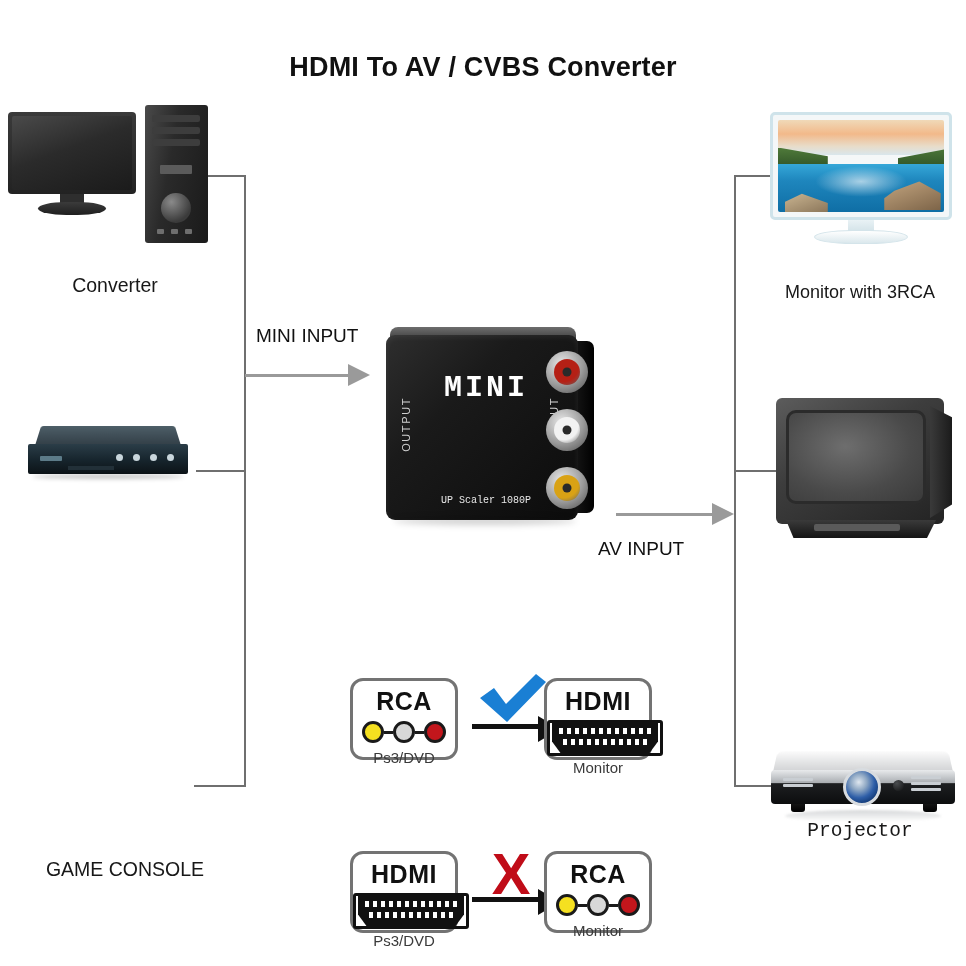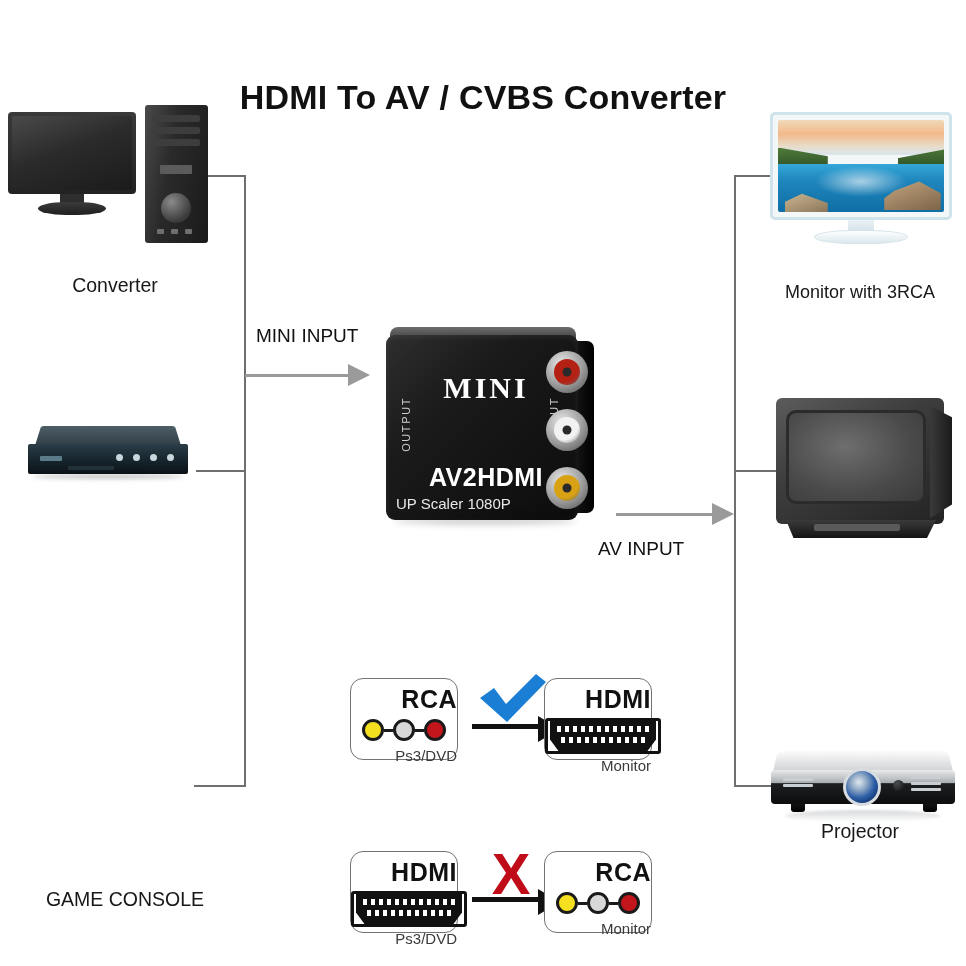--- a/index.html
+++ b/index.html
@@ -7,21 +7,21 @@
     width:966px;height:966px;background:#ffffff;
     font-family:"Liberation Sans",sans-serif;color:#1a1a1a;
     position:relative;overflow:hidden;
   }
   .stage{position:absolute;inset:0;}
   .abs{position:absolute;}
 
   
   #title{
     left:0;right:0;top:52px;text-align:center;
-    font-size:34px;font-weight:bold;letter-spacing:.2px;color:#111;margin-top:26px;
+    font-size:27px;font-weight:bold;letter-spacing:.2px;color:#111;
   }
 
   
   .caption{font-size:19.5px;color:#181818;text-align:center;white-space:nowrap;}
   .caption.small{font-size:18px;}
 
   
   .wire{background:#6f6f6f;}
   .vline{width:2px;}
   .hline{height:2px;}
@@ -103,25 +103,25 @@
   #converter{left:380px;top:327px;width:212px;height:200px;}
   .conv-topedge{position:absolute;left:10px;top:0;width:186px;height:14px;
     background:linear-gradient(180deg,#6d6d6d,#3a3a3a);border-radius:8px 8px 0 0;}
   .conv-face{position:absolute;left:6px;top:8px;width:192px;height:185px;
     background:linear-gradient(135deg,#2e2e2e 0%,#1a1a1a 35%,#0c0c0c 100%);
     border-radius:9px;box-shadow:inset 0 2px 6px rgba(255,255,255,.08);}
   .conv-right{position:absolute;left:188px;top:14px;width:26px;height:172px;
     background:linear-gradient(90deg,#1d1d1d,#000);border-radius:0 7px 7px 0;}
   .conv-mini{position:absolute;left:30px;top:36px;width:140px;text-align:center;
     color:#fff;font-size:30px;font-weight:bold;letter-spacing:3px;
-    font-family:Liberation Serif, serif;}
+    font-family:Liberation Mono, monospace;}
   .conv-model{position:absolute;left:10px;top:128px;width:180px;text-align:center;
     color:#fff;font-size:25px;font-weight:bold;letter-spacing:.5px;}
-  .conv-sub{position:absolute;left:10px;top:160px;width:180px;
-    color:#e8e8e8;font-size:15px;}
+  .conv-sub{position:absolute;left:10px;top:160px;width:180px;text-align:center;
+    color:#e8e8e8;font-size:10px;font-family:Liberation Mono, monospace;}
   .conv-side-label{
     position:absolute;color:#cfcfcf;font-size:11px;letter-spacing:1.6px;
     writing-mode:vertical-rl;
   }
   #conv-output-label{left:14px;top:62px;transform:rotate(180deg);}
   #conv-input-label{left:162px;top:62px;transform:rotate(180deg);}
   .rca{position:absolute;width:42px;height:42px;border-radius:50%;
     background:radial-gradient(circle at 38% 32%,#eaeaea,#9a9a9a 55%,#4a4a4a 100%);}
   .rca-inner{position:absolute;left:50%;top:50%;transform:translate(-50%,-50%);
     width:26px;height:26px;border-radius:50%;}
@@ -192,22 +192,22 @@
   .pj-knob{position:absolute;left:128px;top:32px;width:11px;height:11px;border-radius:50%;
     background:radial-gradient(circle at 35% 30%,#4a4d50,#0e0f10);}
   .pj-foot{position:absolute;top:56px;width:14px;height:8px;
     background:linear-gradient(180deg,#141414,#000);border-radius:0 0 3px 3px;}
   .pj-refl{position:absolute;left:20px;top:62px;width:156px;height:12px;
     background:linear-gradient(180deg,rgba(120,125,130,.30),rgba(255,255,255,0));
     border-radius:50%;filter:blur(1px);}
 
   
   .card{
-    position:absolute;background:#fff;border:1px solid #737373;border-radius:13px;
-    box-sizing:border-box;text-align:right;
+    position:absolute;background:#fff;border:3px solid #737373;border-radius:13px;
+    box-sizing:border-box;text-align:center;
   }
   .card-title{font-size:25px;font-weight:bold;color:#111;letter-spacing:.5px;line-height:1;}
   .card-sub{font-size:15px;color:#3a3a3a;line-height:1;}
 
   .rca-row{display:flex;align-items:center;justify-content:center;gap:0;}
   .rca-dot{width:22px;height:22px;border-radius:50%;border:3px solid #1a1a1a;box-sizing:border-box;
     display:inline-block;}
   .rca-link{width:9px;height:3px;background:#1a1a1a;}
 
   .hdmi-port{
@@ -279,30 +279,29 @@
     <div class="bd-front"></div>
     <div class="bd-logo"></div>
     <div class="bd-btn" style="left:88px;"></div>
     <div class="bd-btn" style="left:105px;"></div>
     <div class="bd-btn" style="left:122px;"></div>
     <div class="bd-btn" style="left:139px;"></div>
     <div class="bd-tray"></div>
     <div class="bd-shadow"></div>
   </div>
 
-  <div class="abs caption" style="left:0px;top:888px;width:250px;">GAME CONSOLE</div>
+  <div class="abs caption" style="left:0px;top:858px;width:250px;">GAME CONSOLE</div>
 
   <div class="abs" id="converter">
     <div class="conv-topedge"></div>
     <div class="conv-right"></div>
     <div class="conv-face">
       <div class="conv-side-label" id="conv-output-label">OUTPUT</div>
       <div class="conv-side-label" id="conv-input-label">INPUT</div>
       <div class="conv-mini">MINI</div>
-      <div class="conv-model">AV2HDMI</div>
       <div class="conv-sub">UP Scaler 1080P</div>
     </div>
 
     <div class="rca" style="left:166px;top:24px;">
       <div class="rca-inner" id="jack0" style="background: radial-gradient(circle at 38% 32%, rgb(181, 32, 21), rgb(181, 32, 21) 60%, rgba(0, 0, 0, 0.35) 100%);">
           <div class="rca-hole"></div>
         </div>
     </div>
     <div class="rca" style="left:166px;top:82px;">
       <div class="rca-inner" id="jack1" style="background: radial-gradient(circle at 38% 32%, rgb(242, 242, 242), rgb(242, 242, 242) 60%, rgba(0, 0, 0, 0.35) 100%);">
@@ -349,21 +348,21 @@
     <div class="pj-vent" style="left:18px;top:36px;"></div>
     <div class="pj-vent" style="left:146px;top:28px;"></div>
     <div class="pj-vent" style="left:146px;top:34px;"></div>
     <div class="pj-vent" style="left:146px;top:40px;"></div>
     <div class="pj-knob"></div>
     <div class="pj-lens"></div>
     <div class="pj-foot" style="left:26px;"></div>
     <div class="pj-foot" style="left:158px;"></div>
     <div class="pj-refl"></div>
   </div>
-  <div class="abs caption" style="left:760px;top:820px;width:200px;">Projector</div>
+  <div class="abs caption" style="left:760px;top:820px;width:200px;font-family:Liberation Mono, monospace;">Projector</div>
 
   <div class="card" style="left:350px;top:678px;width:108px;height:82px;">
     <div class="card-title" style="margin-top:8px;">RCA</div>
     <div class="rca-row" style="margin-top:7px;">
       <span class="rca-dot" id="r1d0" style="background: rgb(245, 224, 32);"></span>
       <span class="rca-link"></span>
       <span class="rca-dot" id="r1d1" style="background: rgb(216, 216, 216);"></span>
       <span class="rca-link"></span>
       <span class="rca-dot" id="r1d2" style="background: rgb(194, 22, 28);"></span>
     </div>

